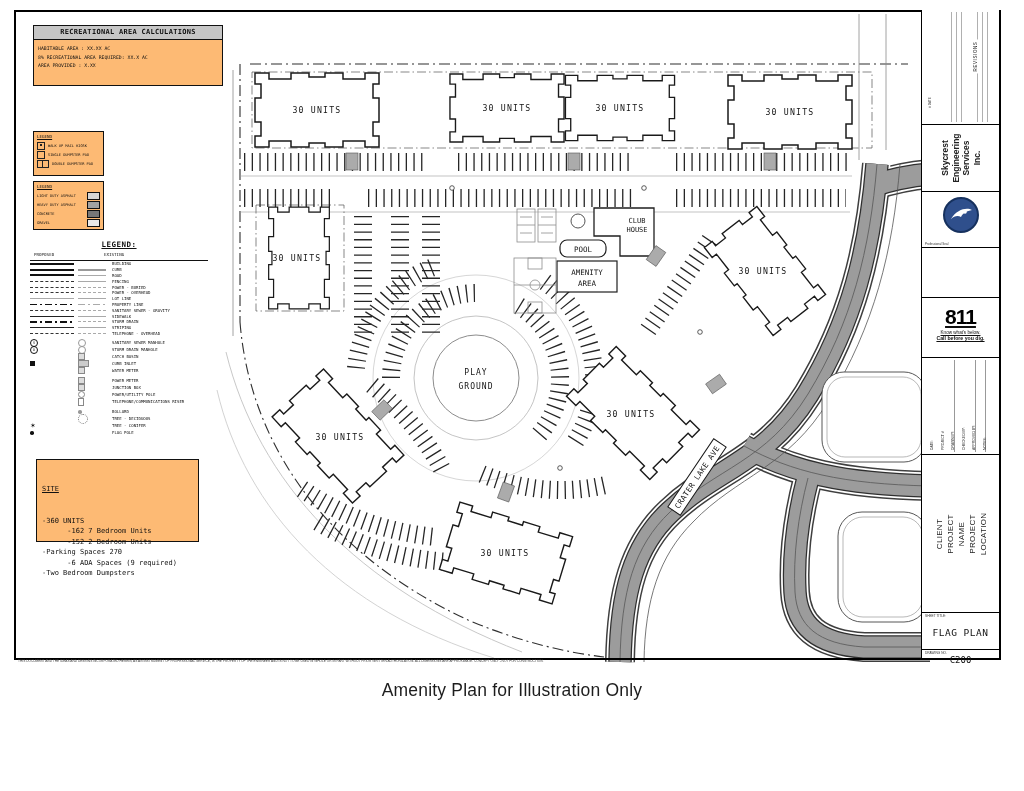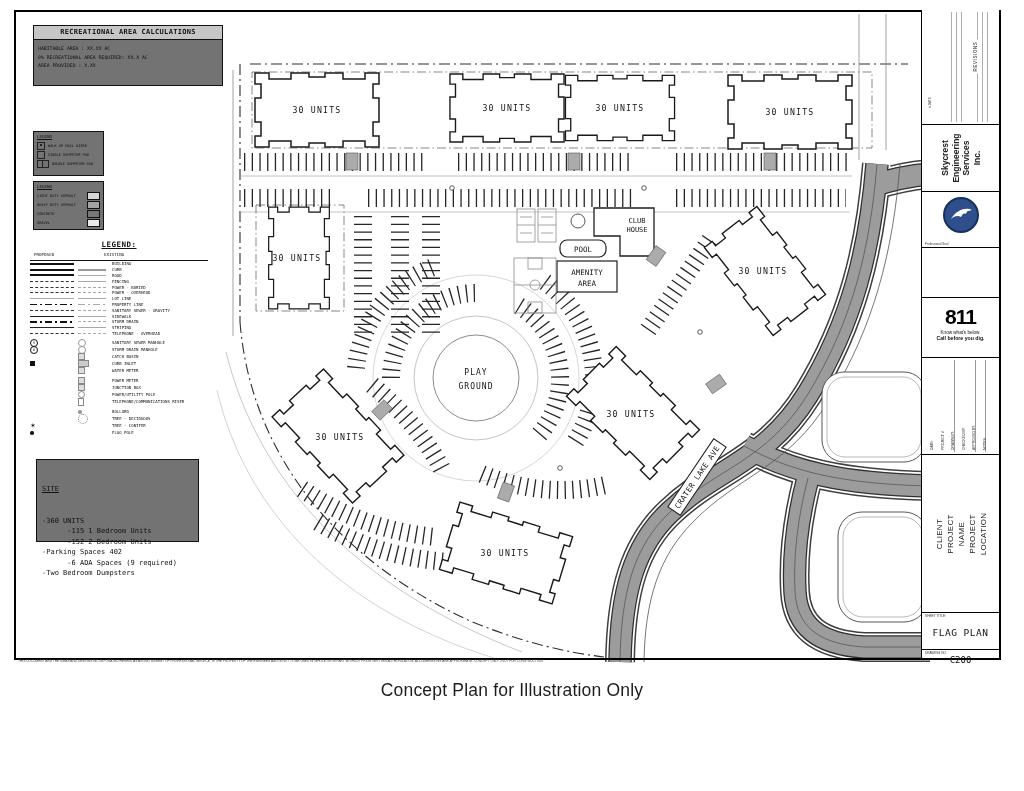--- a/index.html
+++ b/index.html
@@ -2,21 +2,21 @@
 <html><head>
 <meta charset="utf-8">
 <style>
   html,body{margin:0;padding:0;background:#fff;}
   #page{position:relative;width:1024px;height:791px;background:#fff;overflow:hidden;
         font-family:"Liberation Sans",sans-serif;color:#111;}
   svg text{font-family:"DejaVu Sans Mono",monospace;fill:#141414;}
   .sheet-border{position:absolute;left:14px;top:10px;width:983px;height:646px;
         border:2.2px solid #000;pointer-events:none;}
   
-  .box{position:absolute;background:#737373;border:1.3px solid #111;box-sizing:border-box;}
+  .box{position:absolute;background:#fdba74;border:1.3px solid #111;box-sizing:border-box;}
   .box-hdr{border-bottom:1.3px solid #111;background:#c6c6c6;text-align:center;
         font:bold 7px/13px "DejaVu Sans Mono",monospace;letter-spacing:.3px;height:13px;}
   .rec-box{left:33px;top:25px;width:190px;height:61px;}
   .rec-body{padding:5px 4px 0 4px;font:4.8px/1.8 "DejaVu Sans Mono",monospace;}
   .notes-box{left:33px;top:80px;width:190px;height:47px;}
   .notes-body{padding:3px 3px 0 3px;font:3.6px/1.7 "DejaVu Sans Mono",monospace;white-space:pre;}
   .kiosk-box{left:33px;top:131px;width:71px;height:45px;padding:2px 3px;}
   .surface-box{left:33px;top:181px;width:71px;height:49px;padding:2px 3px;}
   .mini-title{font:4.2px "DejaVu Sans Mono",monospace;text-decoration:underline;margin-bottom:2px;}
   .mini-row{display:flex;align-items:center;height:9px;gap:3px;font:3.6px "DejaVu Sans Mono",monospace;}
@@ -48,21 +48,21 @@
   .stripesA{position:absolute;left:14px;right:3px;top:2px;bottom:2px;
         background:repeating-linear-gradient(90deg,#fff 0 4.6px,#b0b0b0 4.6px 5.2px);}
   .rev-label{position:absolute;right:6px;top:44px;transform:rotate(-90deg);transform-origin:center;
         font:4.5px "Liberation Sans",sans-serif;letter-spacing:.6px;background:#fff;padding:0 2px;color:#222;}
   .revcol-label{position:absolute;left:10px;bottom:16px;transform:rotate(-90deg);
         transform-origin:left bottom;font:3.2px "Liberation Sans",sans-serif;background:#fff;color:#333;}
   .company{position:absolute;left:50%;top:50%;transform:translate(-50%,-50%) rotate(-90deg);
         font:8.5px/10.5px "Liberation Sans",sans-serif;font-weight:bold;white-space:pre-line;text-align:center;color:#222;}
   .seal-wrap{text-align:center;padding-top:3px;}
   .seal-cap{position:absolute;left:3px;bottom:1px;font:3px "Liberation Sans",sans-serif;color:#333;}
-  .e811{ text-align:center;}
+  .e811{ text-align:center;text-decoration:underline;}
   .e811 .num{font:900 21px/22px "Liberation Sans",sans-serif;letter-spacing:-1px;margin-top:8px;color:#000;}
   .e811 .l1{font:4.6px "Liberation Sans",sans-serif;margin-top:2px;color:#111;}
   .e811 .l2{font:bold 5.2px "Liberation Sans",sans-serif;color:#111;}
   .stripesF{position:absolute;left:12px;right:3px;top:2px;bottom:2px;
         background:repeating-linear-gradient(90deg,transparent 0 9.8px,#999 9.8px 10.4px);}
   .fld{position:absolute;bottom:4px;transform:rotate(-90deg);transform-origin:left bottom;
         font:3.4px "Liberation Sans",sans-serif;white-space:nowrap;color:#222;}
   .client{position:absolute;left:50%;top:50%;transform:translate(-50%,-50%) rotate(-90deg);
         font:8px/11px "Liberation Sans",sans-serif;letter-spacing:.3px;white-space:pre-line;text-align:center;color:#222;}
   .tiny-cap{position:absolute;left:3px;top:1px;font:3.2px "Liberation Sans",sans-serif;color:#333;}
@@ -560,21 +560,21 @@
           <span class="ec">
             <span style="display: inline-flex; align-items: center; justify-content: center;"></span>
           </span>
           <span class="tx">FLAG POLE</span>
         </div>
       </div>
   </div>
 
   <div class="box site-box">
     <div class="site-title">SITE</div>
-    <div id="site-lines"><div>-360 UNITS</div><div>      -115 1 Bedroom Units</div><div>      -152 2 Bedroom Units</div><div>-Parking Spaces 402</div><div>      -6 ADA Spaces (9 required)</div><div>-Two Bedroom Dumpsters</div></div>
+    <div id="site-lines"><div>-360 UNITS</div><div>      -162 7 Bedroom Units</div><div>      -152 2 Bedroom Units</div><div>-Parking Spaces 270</div><div>      -6 ADA Spaces (9 required)</div><div>-Two Bedroom Dumpsters</div></div>
   </div>
 
   <div class="tblock">
     <div class="tsec" style="top:0;height:115px">
       <div class="stripesA"></div>
       <span class="rev-label">REVISIONS</span>
       <span class="revcol-label">#  DATE</span>
     </div>
     <div class="tsec" style="top:115px;height:67px">
       <div class="company">Skycrest
@@ -615,14 +615,14 @@
       <div class="tiny-cap">SHEET TITLE:</div>
       <div class="sheet-title">FLAG PLAN</div>
     </div>
     <div class="tsec" style="top:640px;height:18px;border-bottom:none">
       <div class="tiny-cap">DRAWING NO.</div>
       <div class="dwg-no">C200</div>
     </div>
   </div>
 
   <div class="fine-print">THIS DOCUMENT AND THE IDEAS AND DESIGNS INCORPORATED HEREIN, AS AN INSTRUMENT OF PROFESSIONAL SERVICE, IS THE PROPERTY OF THE ENGINEER AND IS NOT TO BE USED IN WHOLE OR IN PART WITHOUT PRIOR WRITTEN AUTHORIZATION.  ALL DIMENSIONS ARE APPROXIMATE.  CONCEPT ONLY - NOT FOR CONSTRUCTION.</div>
-  <div class="caption">Concept Plan for Illustration Only</div>
+  <div class="caption">Amenity Plan for Illustration Only</div>
 </div>
 
 </body></html>

